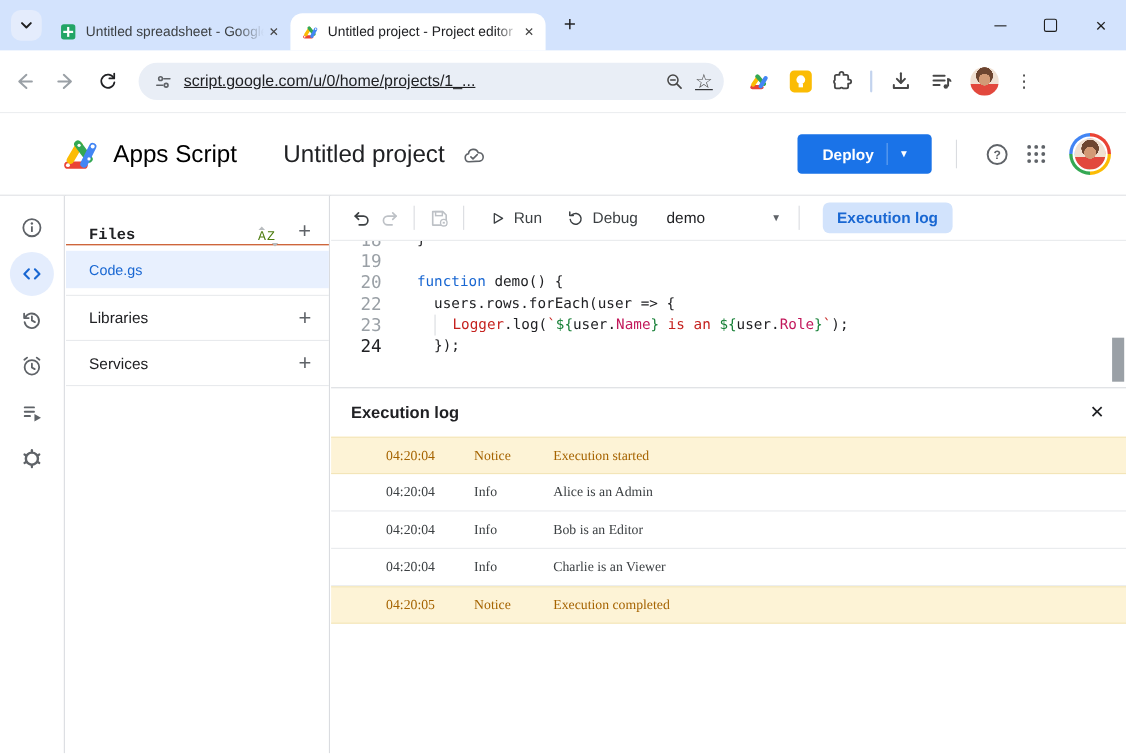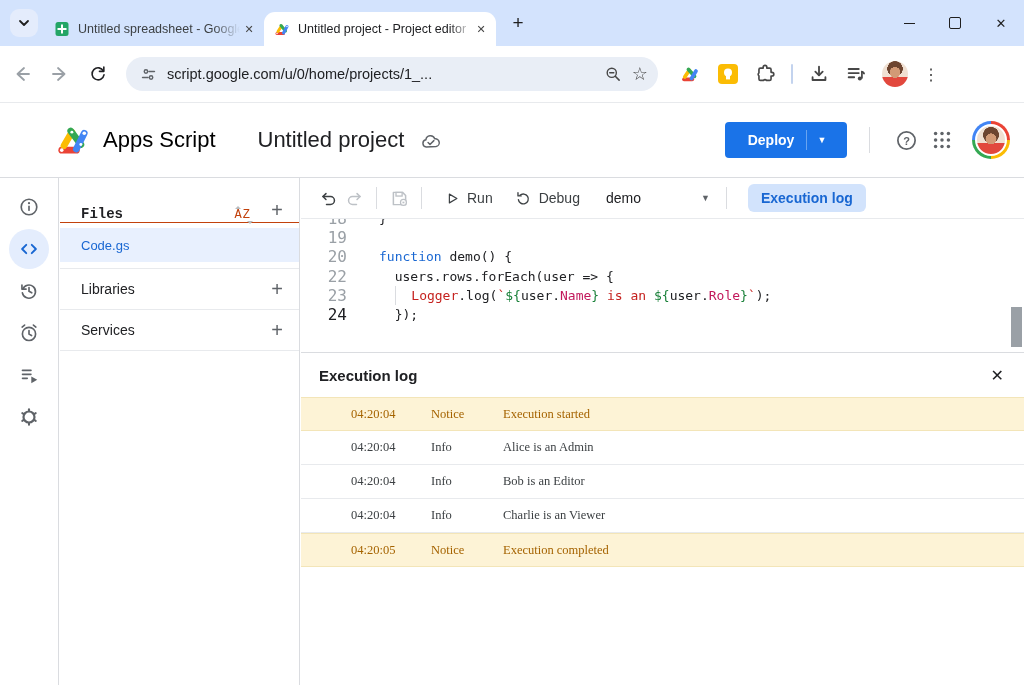--- a/index.html
+++ b/index.html
@@ -28,21 +28,21 @@
   .win-btn{width:46px;height:100%;display:flex;align-items:center;justify-content:center;color:#1f1f1f;cursor:pointer;}
   .min-shape{display:block;width:11px;border-top:1.6px solid #1f1f1f;}
   .max-shape{display:block;width:10px;height:10px;border:1.6px solid #1f1f1f;border-radius:2px;}
   .close-glyph{font-size:13px;}
 
   
   .addressbar{position:absolute;left:0;top:46px;right:0;height:57px;background:#fff;display:flex;align-items:center;
               border-bottom:1px solid #e8eaed;box-sizing:border-box;}
   .nav-btn{width:32px;height:32px;margin-left:6px;display:flex;align-items:center;justify-content:center;cursor:pointer;}
   .omnibox{margin-left:12px;width:532px;height:34px;border-radius:17px;background:#e9eef6;display:flex;align-items:center;
-           padding:0 10px 0 14px;box-sizing:border-box;gap:10px;cursor:text;}
+           padding:0 10px 0 14px;box-sizing:border-box;gap:10px;cursor:text;text-decoration:underline;}
   .url-text{flex:1;font-size:14.5px;color:#202124;white-space:nowrap;overflow:hidden;}
   .glyph-btn{color:#474747;cursor:pointer;display:flex;align-items:center;justify-content:center;}
   .star{font-size:18px;}
   .ext-area{display:flex;align-items:center;margin-left:20px;gap:15px;}
   .ext-sep{width:2px;height:20px;background:#c3d3ee;border-radius:1px;}
   .avatar{width:26px;height:26px;border-radius:50%;
      background:
        radial-gradient(circle at 50% 44%, #d29a76 0 27%, rgba(0,0,0,0) 28%),
        radial-gradient(circle at 50% 30%, #6d4530 0 34%, rgba(0,0,0,0) 35%),
        linear-gradient(180deg,#f0e0d2 0 60%, #e2483d 60%);}
@@ -74,21 +74,21 @@
   
   .rail{position:absolute;left:0;top:178px;width:59px;bottom:0;border-right:1px solid #dadce0;box-sizing:border-box;background:#fff;
         display:flex;flex-direction:column;align-items:center;padding-top:8px;}
   .rail-item{width:42px;height:42px;display:flex;align-items:center;justify-content:center;cursor:pointer;border-radius:50%;}
   .rail-item.selected{background:#e4edfd;width:40px;height:40px;margin:1px 0;}
 
   
   .files{position:absolute;left:60px;top:178px;width:240px;bottom:0;border-right:1px solid #dadce0;box-sizing:border-box;background:#fff;}
   .files-hd{height:45px;display:flex;align-items:flex-end;padding:0 16px 0 21px;border-bottom:1px solid #c2410c;box-sizing:border-box;font-family:Liberation Mono, monospace;}
   .files-title{font-size:14px;font-weight:bold;color:#202124;}
-  .az{margin-left:auto;position:relative;color:#c2410c;font-size:12px;letter-spacing:1px;cursor:pointer;padding:0 2px;}
+  .az{margin-left:auto;position:relative;color:#4d7c0f;font-size:12px;letter-spacing:1px;cursor:pointer;padding:0 2px;}
   .az::before{content:"";position:absolute;left:2px;top:-5px;border:3px solid transparent;border-bottom-color:#b8bcbf;}
   .az::after{content:"";position:absolute;right:0px;bottom:-5px;border:3px solid transparent;border-top-color:#b8bcbf;}
   .plus{color:#5f6368;font-size:20px;font-weight:normal;cursor:pointer;line-height:1;}
   .files-hd .plus{margin-left:18px;}
   .file-row{height:34px;margin-top:5px;margin-bottom:6px;background:#e8f0fe;color:#1967d2;font-size:13px;
             display:flex;align-items:center;padding-left:21px;cursor:pointer;}
   .section-row{height:41px;border-top:1px solid #e8eaed;display:flex;align-items:center;padding:0 16px 0 21px;
                font-size:14px;color:#202124;box-sizing:border-box;cursor:pointer;}
   .section-row .plus{margin-left:auto;}
   .section-end{border-top:1px solid #e8eaed;}

